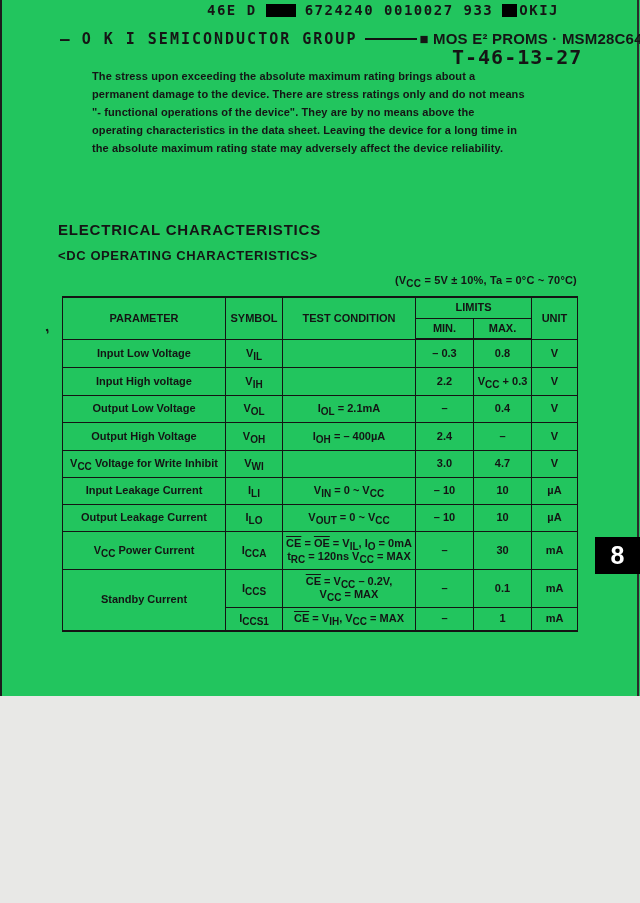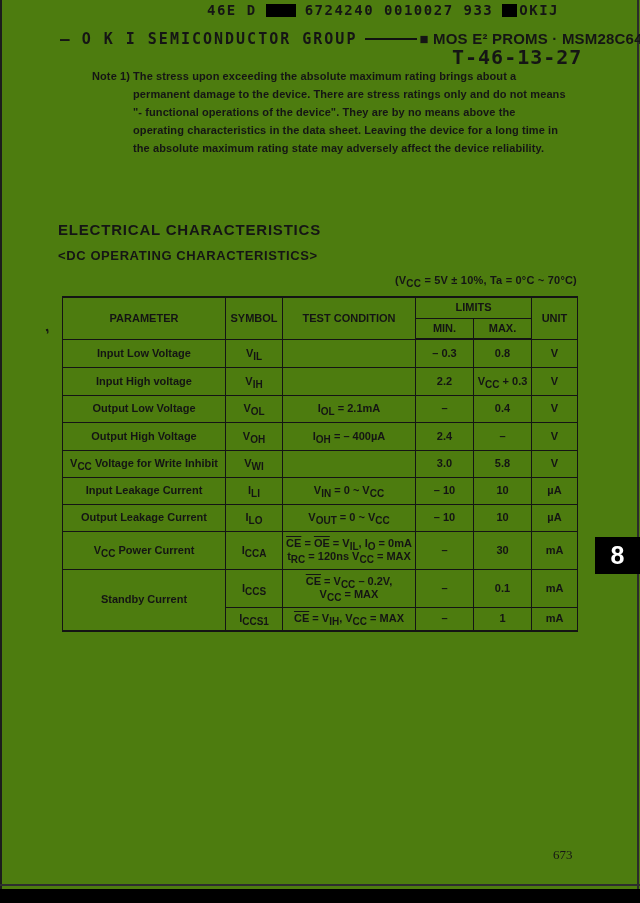--- a/index.html
+++ b/index.html
@@ -1,16 +1,16 @@
 <!DOCTYPE html>
 <html><head>
 <meta charset="utf-8">
 <style>
   html,body{margin:0;padding:0;background:#e8e8e6;}
-  .page{position:relative;width:640px;height:903px;background:#4d7c0f;color:#151515;
+  .page{position:relative;width:640px;height:696px;background:#22c55e;color:#151515;
         font-family:"Liberation Sans",sans-serif;overflow:hidden;}
   .edge-left{position:absolute;left:0;top:0;width:2px;height:903px;background:#1c1c1c;}
   .edge-right{position:absolute;right:1px;top:0;width:2px;height:903px;background:#2b2b2b;}
 
   
   .stamp{position:absolute;left:207px;top:2px;font-family:"DejaVu Sans Mono",monospace;
          font-weight:bold;font-size:14px;letter-spacing:1.5px;white-space:nowrap;
          display:flex;align-items:center;gap:9px;}
   .blk{display:inline-block;background:#000;height:13px;}
   .blk.w-lg{width:30px;}
@@ -84,21 +84,20 @@
     <span class="org-dash">—</span>
     <span class="org-name">O K I SEMICONDUCTOR GROUP</span>
     <span class="org-rule"></span>
     <span class="org-product">■ MOS E² PROMS · MSM28C64A ■</span>
   </div>
 
   <div class="doccode">T-46-13-27</div>
 
   <div class="notes">
     <div class="note">
-      <span class="note-label">Note 1)</span>
       <span class="note-text">The stress upon exceeding the absolute maximum rating brings about a<br>permanent damage to the device.  There are stress ratings only and do not means<br>"- functional operations of the device".  They are by no means above the<br>operating characteristics in the data sheet.  Leaving the device for a long time in<br>the absolute maximum rating state may adversely affect the device reliability.</span>
     </div>
   </div>
 
   <div class="sec-title">ELECTRICAL CHARACTERISTICS</div>
   <div class="sec-sub">&lt;DC OPERATING CHARACTERISTICS&gt;</div>
   <div class="cond">(V<sub>CC</sub> = 5V ± 10%, Ta = 0°C ~ 70°C)</div>
 
   <span class="margin-tick">’</span>
 
@@ -153,21 +152,21 @@
       <td class="c-cond">I<sub>OH</sub> = – 400µA</td>
       <td>2.4</td>
       <td>–</td>
       <td>V</td>
     </tr>
     <tr style="height:27px">
       <td class="c-param">V<sub>CC</sub> Voltage for Write Inhibit</td>
       <td>V<sub>WI</sub></td>
       <td class="c-cond"></td>
       <td>3.0</td>
-      <td>5.8</td>
+      <td>4.7</td>
       <td>V</td>
     </tr>
     <tr style="height:27px">
       <td class="c-param">Input Leakage Current</td>
       <td>I<sub>LI</sub></td>
       <td class="c-cond">V<sub>IN</sub> = 0 ~ V<sub>CC</sub></td>
       <td>– 10</td>
       <td>10</td>
       <td>µA</td>
     </tr>

